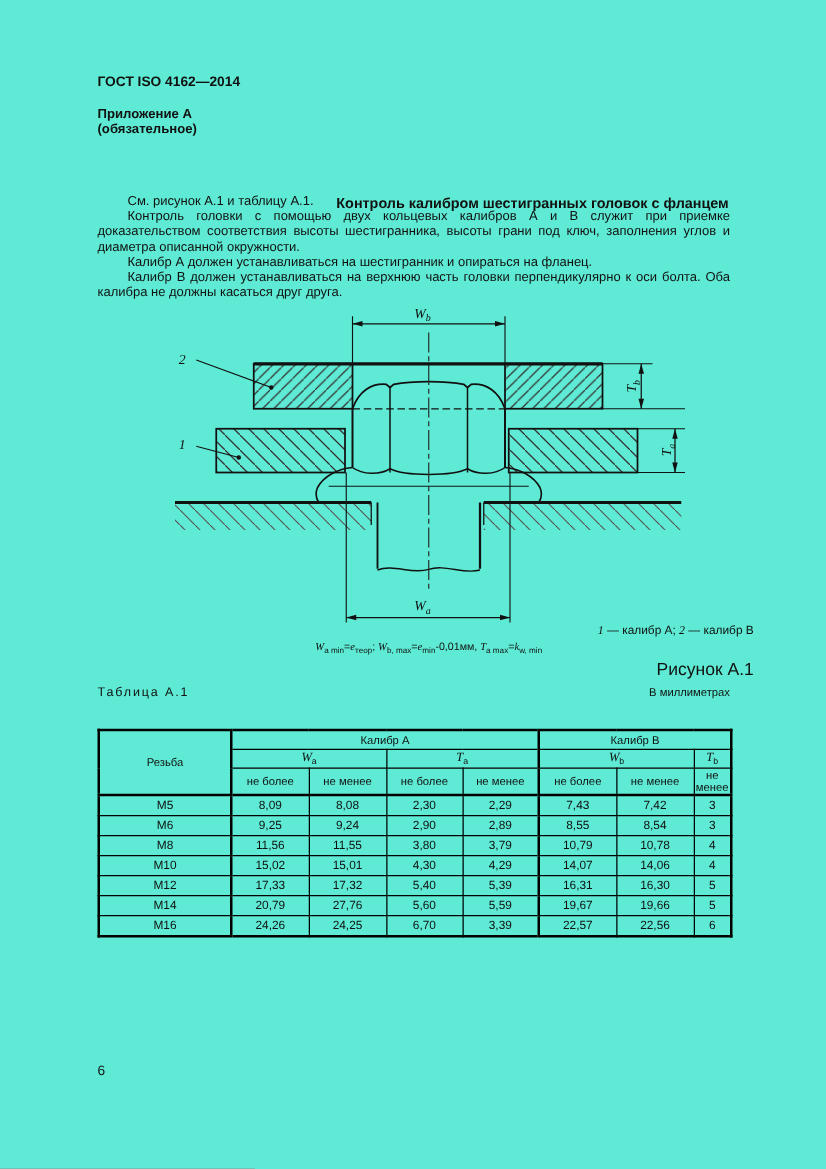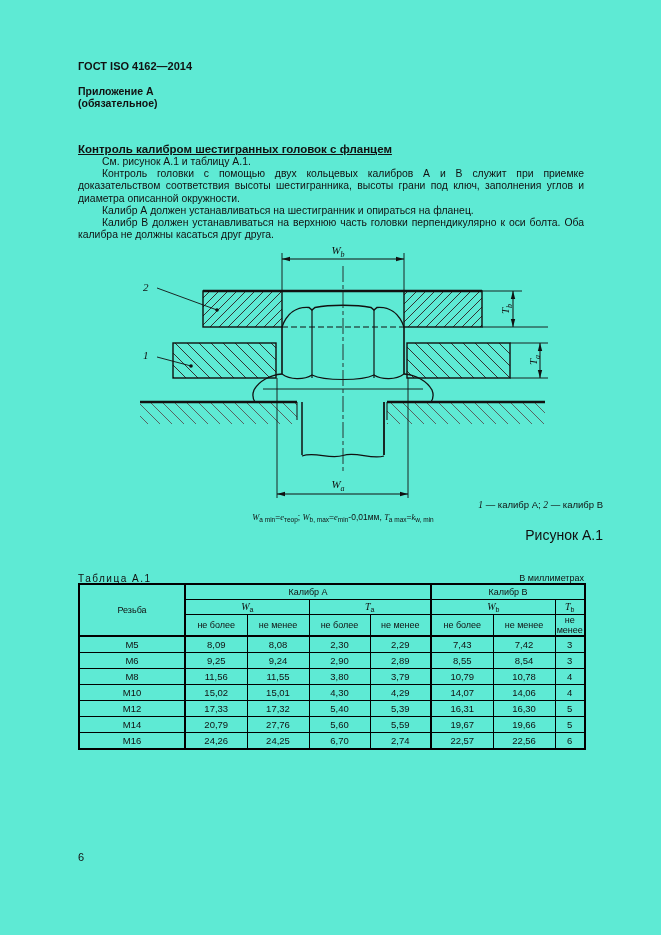--- a/index.html
+++ b/index.html
@@ -1,33 +1,33 @@
 <!DOCTYPE html>
 <html><head>
 <meta charset="utf-8">
 <style>
   html,body{margin:0;padding:0;background:#888;}
   .page{position:relative;width:661px;height:935px;background:#5eead4;
         font-family:"Liberation Sans",sans-serif;color:#111;overflow:hidden;}
   .doc-code{position:absolute;left:78px;top:60px;font-size:11px;font-weight:bold;}
   .appendix{position:absolute;left:78px;top:85px;width:505px;text-align:left;
             font-size:10.5px;font-weight:bold;line-height:12px;}
-  .sec-title{position:absolute;left:78px;top:143px;width:505px;text-align:left;
-             font-size:11.5px;font-weight:bold;text-decoration:underline;}
+  .sec-title{position:absolute;left:78px;top:157px;width:505px;text-align:right;
+             font-size:11.5px;font-weight:bold;}
   .body-text{position:absolute;left:78px;top:156px;width:506px;font-size:10.4px;
              line-height:12.2px;text-align:justify;hyphens:manual;}
   .body-text p{margin:0;text-indent:24px;}
   .fig-svg{position:absolute;left:0;top:240px;}
   .fig-legend{position:absolute;left:83px;top:499px;width:520px;text-align:right;font-size:9.5px;}
   .fig-formula{position:absolute;left:83px;top:512px;width:520px;text-align:center;font-size:8.5px;}
   .fig-number{position:absolute;left:83px;top:527px;width:520px;text-align:right;font-size:14px;}
   .it{font-style:italic;font-family:"Liberation Serif",serif;}
   .f-i{font-style:italic;font-family:"Liberation Serif",serif;}
   .f-s{font-size:6.5px;vertical-align:-2px;}
-  .tbl-caption{position:absolute;left:78px;top:573px;width:506px;text-decoration:underline;}
+  .tbl-caption{position:absolute;left:78px;top:549px;width:506px;text-decoration:underline;}
   .tbl-label{float:left;font-size:10px;letter-spacing:1.5px;}
   .tbl-units{float:right;font-size:9px;}
   .a1-table{position:absolute;left:78px;top:583px;width:506px;border-collapse:collapse;
             border:2px solid #000;table-layout:fixed;}
   .a1-table th,.a1-table td{border:1px solid #000;padding:0;text-align:center;vertical-align:middle;}
   .a1-table thead{border-bottom:2px solid #000;}
   .a1-table thead th{font-weight:normal;font-size:9px;height:14px;}
   .a1-table tbody td{font-size:9.5px;height:15px;}
   .bl2{border-left:2px solid #000 !important;margin-left:12px;}
   .sym-l{font-style:italic;font-family:"Liberation Serif",serif;font-size:10px;}
@@ -263,21 +263,21 @@
         <td>5,59</td>
         <td class="bl2">19,67</td>
         <td>19,66</td>
         <td>5</td>
       </tr>
       <tr>
         <td>M16</td>
         <td class="bl2">24,26</td>
         <td>24,25</td>
         <td>6,70</td>
-        <td>2,74</td>
+        <td>3,39</td>
         <td class="bl2">22,57</td>
         <td>22,56</td>
         <td>6</td>
       </tr>
     </tbody>
   </table>
 
   <div class="page-num">6</div>
 
 </div>

